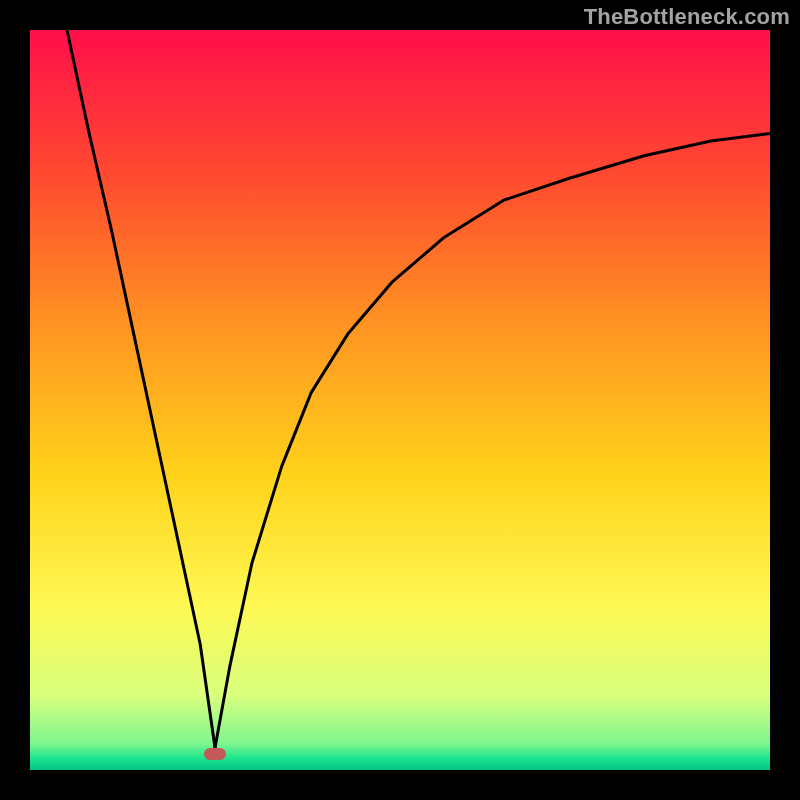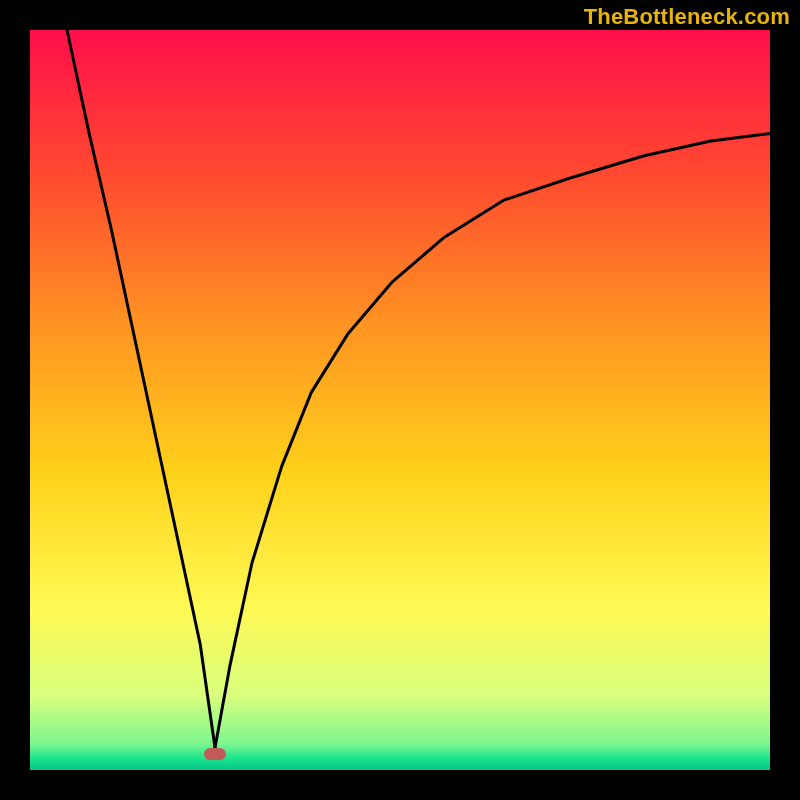--- a/index.html
+++ b/index.html
@@ -14,21 +14,21 @@
   .frame {
     position: relative;
     width: 800px;
     height: 800px;
     background: #000;
   }
   .watermark {
     position: absolute;
     top: 4px;
     right: 10px;
-    color: #eab308;
+    color: #a3a3a3;
     font-size: 22px;
     font-weight: 600;
     letter-spacing: 0.2px;
     user-select: none;
   }
   .plot-area {
     position: absolute;
     left: 30px;
     top: 30px;
     width: 740px;

